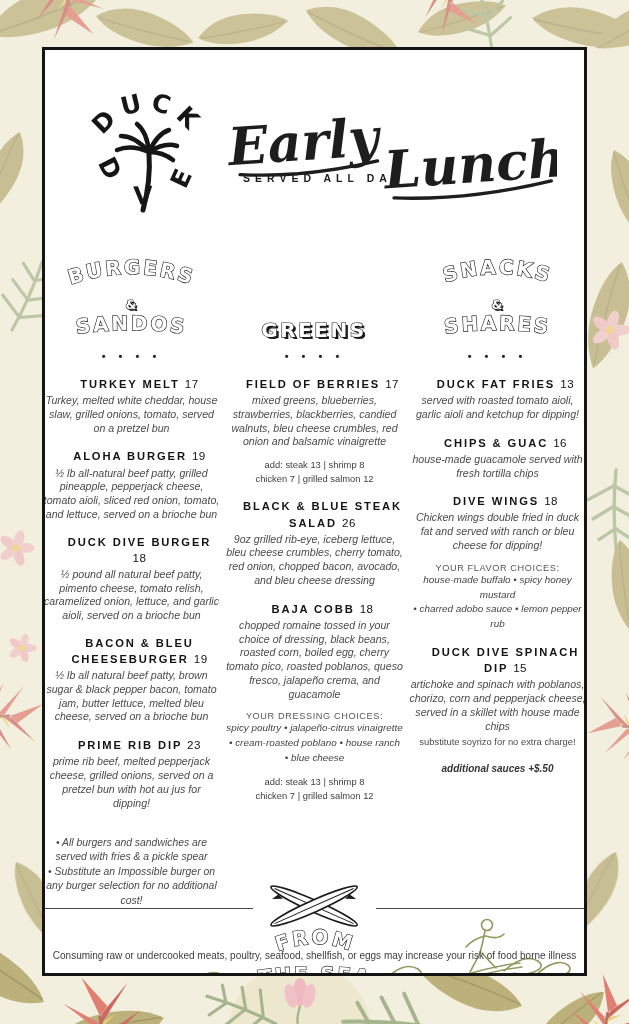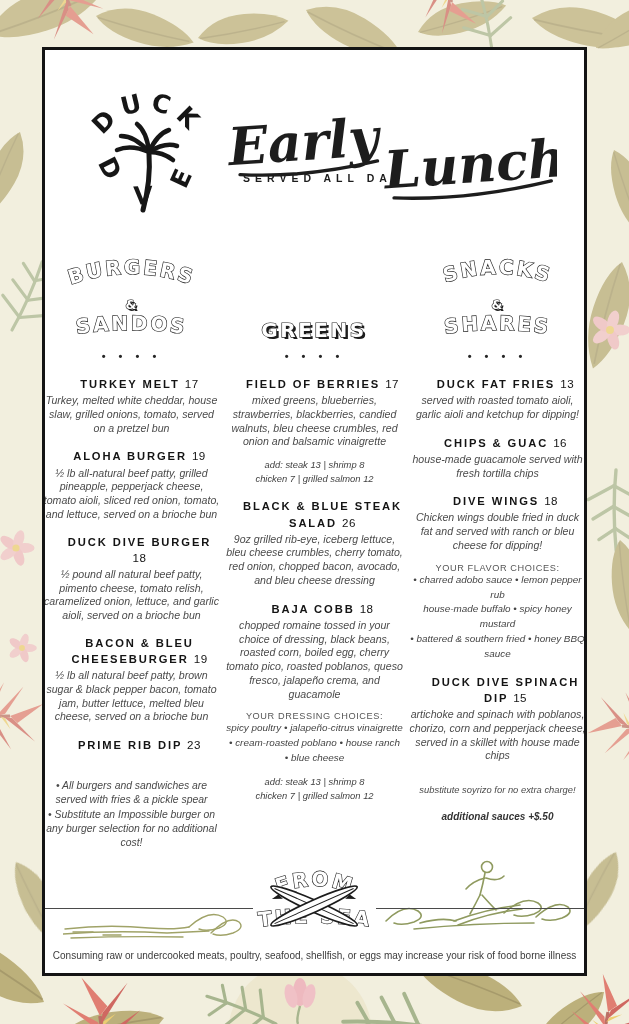--- a/index.html
+++ b/index.html
@@ -44,24 +44,24 @@
   .item-title{
     font-size:11.2px;font-weight:700;letter-spacing:1.9px;color:#141414;
     line-height:1.35;
     padding-left:16px;
   }
   .item-title .price{font-weight:400;letter-spacing:.5px;font-size:11.6px;}
   .item-desc{
     font-style:italic;font-size:10.6px;color:#4b4b4b;line-height:1.3;
     margin-top:2px;
   }
-  .addons{font-style:italic;font-size:9.4px;color:#3f3f3f;line-height:1.5;margin-top:9px;}
+  .addons{font-size:9.4px;color:#3f3f3f;line-height:1.5;margin-top:9px;}
   .choices-label{font-size:9.2px;letter-spacing:.6px;color:#565656;margin-top:10px;}
   .choice-line{font-style:italic;font-size:9.9px;color:#454545;line-height:1.5;}
-  .fineprint{font-style:italic;font-size:9.4px;color:#4b4b4b;margin-top:21px;}
+  .fineprint{font-size:9.4px;color:#4b4b4b;margin-top:3px;}
   .sauces-note{font-style:italic;font-weight:700;font-size:10px;color:#333;margin-top:16px;}
   .notes{font-style:italic;font-size:10.4px;color:#494949;line-height:1.35;margin-top:26px;}
   .notes div{margin-bottom:1px;}
   
   .sea-band{position:relative;height:120px;margin-top:4px;}
   .sea-head{width:220px;margin:0 auto;text-align:center;padding-top:8px;}
   .waves-left{position:absolute;left:18px;top:48px;}
   .surfer-right{position:absolute;right:10px;top:-4px;}
   
   .card-footer{position:absolute;left:0;right:0;bottom:12px;}
@@ -235,20 +235,21 @@
       <div class="item">
         <div class="item-title"><span>DUCK DIVE BURGER</span> <span class="price">18</span></div>
         <div class="item-desc">½ pound all natural beef patty, pimento cheese, tomato relish, caramelized onion, lettuce, and garlic aioli, served on a brioche bun</div>
       </div>
       <div class="item">
         <div class="item-title"><span>BACON &amp; BLEU CHEESEBURGER</span> <span class="price">19</span></div>
         <div class="item-desc">½ lb all natural beef patty, brown sugar &amp; black pepper bacon, tomato jam, butter lettuce, melted bleu cheese, served on a brioche bun</div>
       </div>
       <div class="item">
         <div class="item-title"><span>PRIME RIB DIP</span> <span class="price">23</span></div>
+        <div class="item-desc">prime rib beef, melted pepperjack cheese, grilled onions, served on a pretzel bun with hot au jus for dipping!</div>
       </div>
       <div class="notes">
         <div>• All burgers and sandwiches are served with fries &amp; a pickle spear</div>
         <div>• Substitute an Impossible burger on any burger selection for no additional cost!</div>
       </div>
     </div>
 
     <div class="col">
       <div class="col-header single">
         <svg class="arc-hdr" width="177" height="30" viewBox="0 0 177 30">
@@ -312,23 +313,22 @@
         <div class="item-desc">served with roasted tomato aioli, garlic aioli and ketchup for dipping!</div>
       </div>
       <div class="item">
         <div class="item-title"><span>CHIPS &amp; GUAC</span> <span class="price">16</span></div>
         <div class="item-desc">house-made guacamole served with fresh tortilla chips</div>
       </div>
       <div class="item">
         <div class="item-title"><span>DIVE WINGS</span> <span class="price">18</span></div>
         <div class="item-desc">Chicken wings double fried in duck fat and served with ranch or bleu cheese for dipping!</div>
         <div class="choices-label">YOUR FLAVOR CHOICES:</div>
+        <div class="choice-line">house-made buffalo • spicy honey mustard</div>
         <div class="choice-line">• charred adobo sauce • lemon pepper rub</div>
-        <div class="choice-line">house-made buffalo • spicy honey mustard</div>
-        <div class="choice-line">• battered &amp; southern fried • honey BBQ sauce</div>
       </div>
       <div class="item">
         <div class="item-title"><span>DUCK DIVE SPINACH DIP</span> <span class="price">15</span></div>
         <div class="item-desc">artichoke and spinach with poblanos, chorizo, corn and pepperjack cheese, served in a skillet with house made chips</div>
         <div class="fineprint">substitute soyrizo for no extra charge!</div>
       </div>
       <div class="sauces-note">additional sauces +$.50</div>
     </div>
   </div>
 

